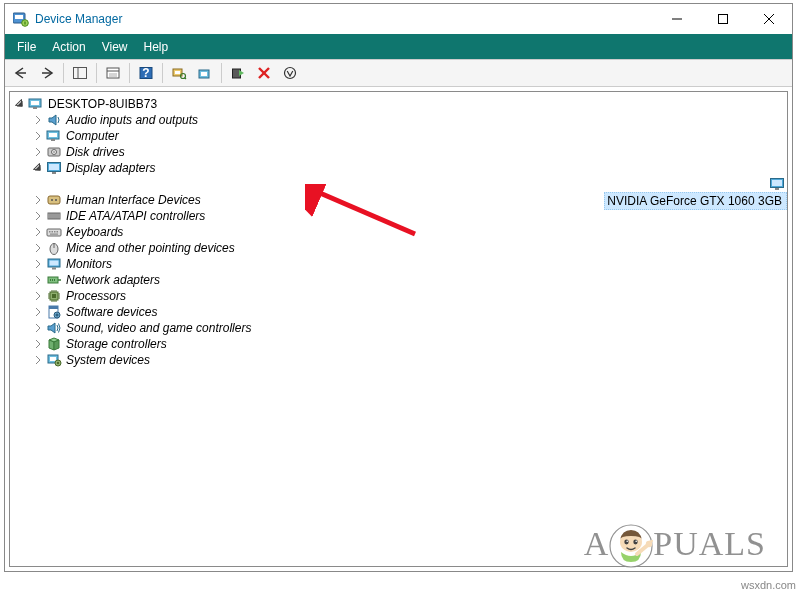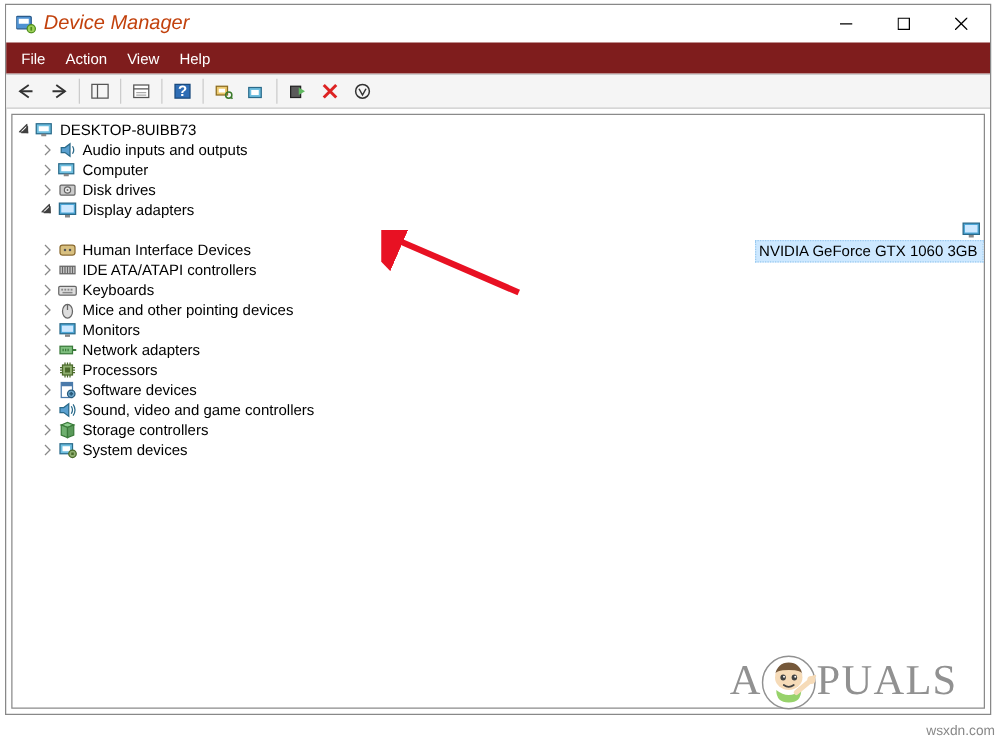--- a/index.html
+++ b/index.html
@@ -1,35 +1,35 @@
 <!DOCTYPE html>
 <html><head>
   <meta charset="utf-8">
   <style>
     * { margin: 0; padding: 0; box-sizing: border-box; font-family: 'Segoe UI', Tahoma, sans-serif; font-size: 12px; }
     body { width: 802px; height: 593px; background: #fff; position: relative; overflow: hidden; }
     .window { width: 789px; height: 569px; margin: 3px 4px; border: 1px solid #888; position: relative; background: #fff; }
     .titlebar { height: 30px; background: #fff; display: flex; align-items: center; padding-left: 8px; border-bottom: 0; }
     .titlebar-icon { width: 16px; height: 16px; margin-right: 6px; display: inline-flex; align-items: center; justify-content: center; }
-    .titlebar-text { font-size: 16px; color: #c2410c; flex: 1; font-style: italic; }
+    .titlebar-text { font-size: 12px; color: #0369a1; flex: 1; }
     .window-controls { display: flex; height: 100%; }
     .window-control { width: 46px; height: 30px; display: flex; align-items: center; justify-content: center; cursor: default; }
-    .menubar { height: 25px; background: #7f1d1d; display: flex; align-items: center; padding: 0 4px; }
+    .menubar { height: 25px; background: #0f766e; display: flex; align-items: center; padding: 0 4px; }
     .menu-item { color: #fff; padding: 4px 8px; font-size: 12px; cursor: default; }
     .toolbar { height: 28px; background: #f5f5f5; border-top: 1px solid #ccc; border-bottom: 1px solid #ccc; display: flex; align-items: center; padding: 0 4px; gap: 2px; }
     .tool-btn { width: 24px; height: 22px; display: flex; align-items: center; justify-content: center; cursor: default; border: 1px solid transparent; }
     .tool-sep { width: 1px; height: 20px; background: #ccc; margin: 0 2px; }
     .tree-area { position: absolute; top: 87px; left: 4px; right: 4px; bottom: 4px; border: 1px solid #8a8a8a; background: #fff; overflow: auto; padding-top: 4px; }
     .tree-node { display: flex; align-items: flex-end; height: 16px; line-height: 16px; white-space: nowrap; padding-left: 0; }
     .tree-node .expander { width: 16px; height: 16px; display: inline-flex; align-items: center; justify-content: center; cursor: default; color: #666; font-size: 10px; }
     .tree-node .node-icon { width: 16px; height: 16px; margin-right: 2px; display: inline-flex; align-items: center; justify-content: center; }
     .tree-node .node-label { color: #000; padding: 0 2px; }
     .tree-node.selected .node-label { background: #cde8ff; border: 1px dotted #99c9ef; padding: 0 4px 0 2px; }
     .indent-0 { padding-left: 2px; }
-    .indent-1 { padding-left: 20px; }
+    .indent-1 { padding-left: 20px; font-style: italic; }
     .indent-2 { padding-left: 38px; flex-direction: column; }
     .arrow { position: absolute; top: 180px; left: 300px; pointer-events: none; }
     .watermark { position: absolute; bottom: 19px; right: 36px; opacity: 0.92; }
     .watermark-text { font-family: 'Segoe Script', cursive; font-size: 34px; color: #888; letter-spacing: 1px; }
     .watermark-avatar { display:inline-block; vertical-align: middle; position: relative; top: -6px; }
     .wsxdn { position: absolute; bottom: 2px; right: 6px; font-size: 11px; color: #888; }
     svg { display: block; }
   </style>
 </head>
 <body>

